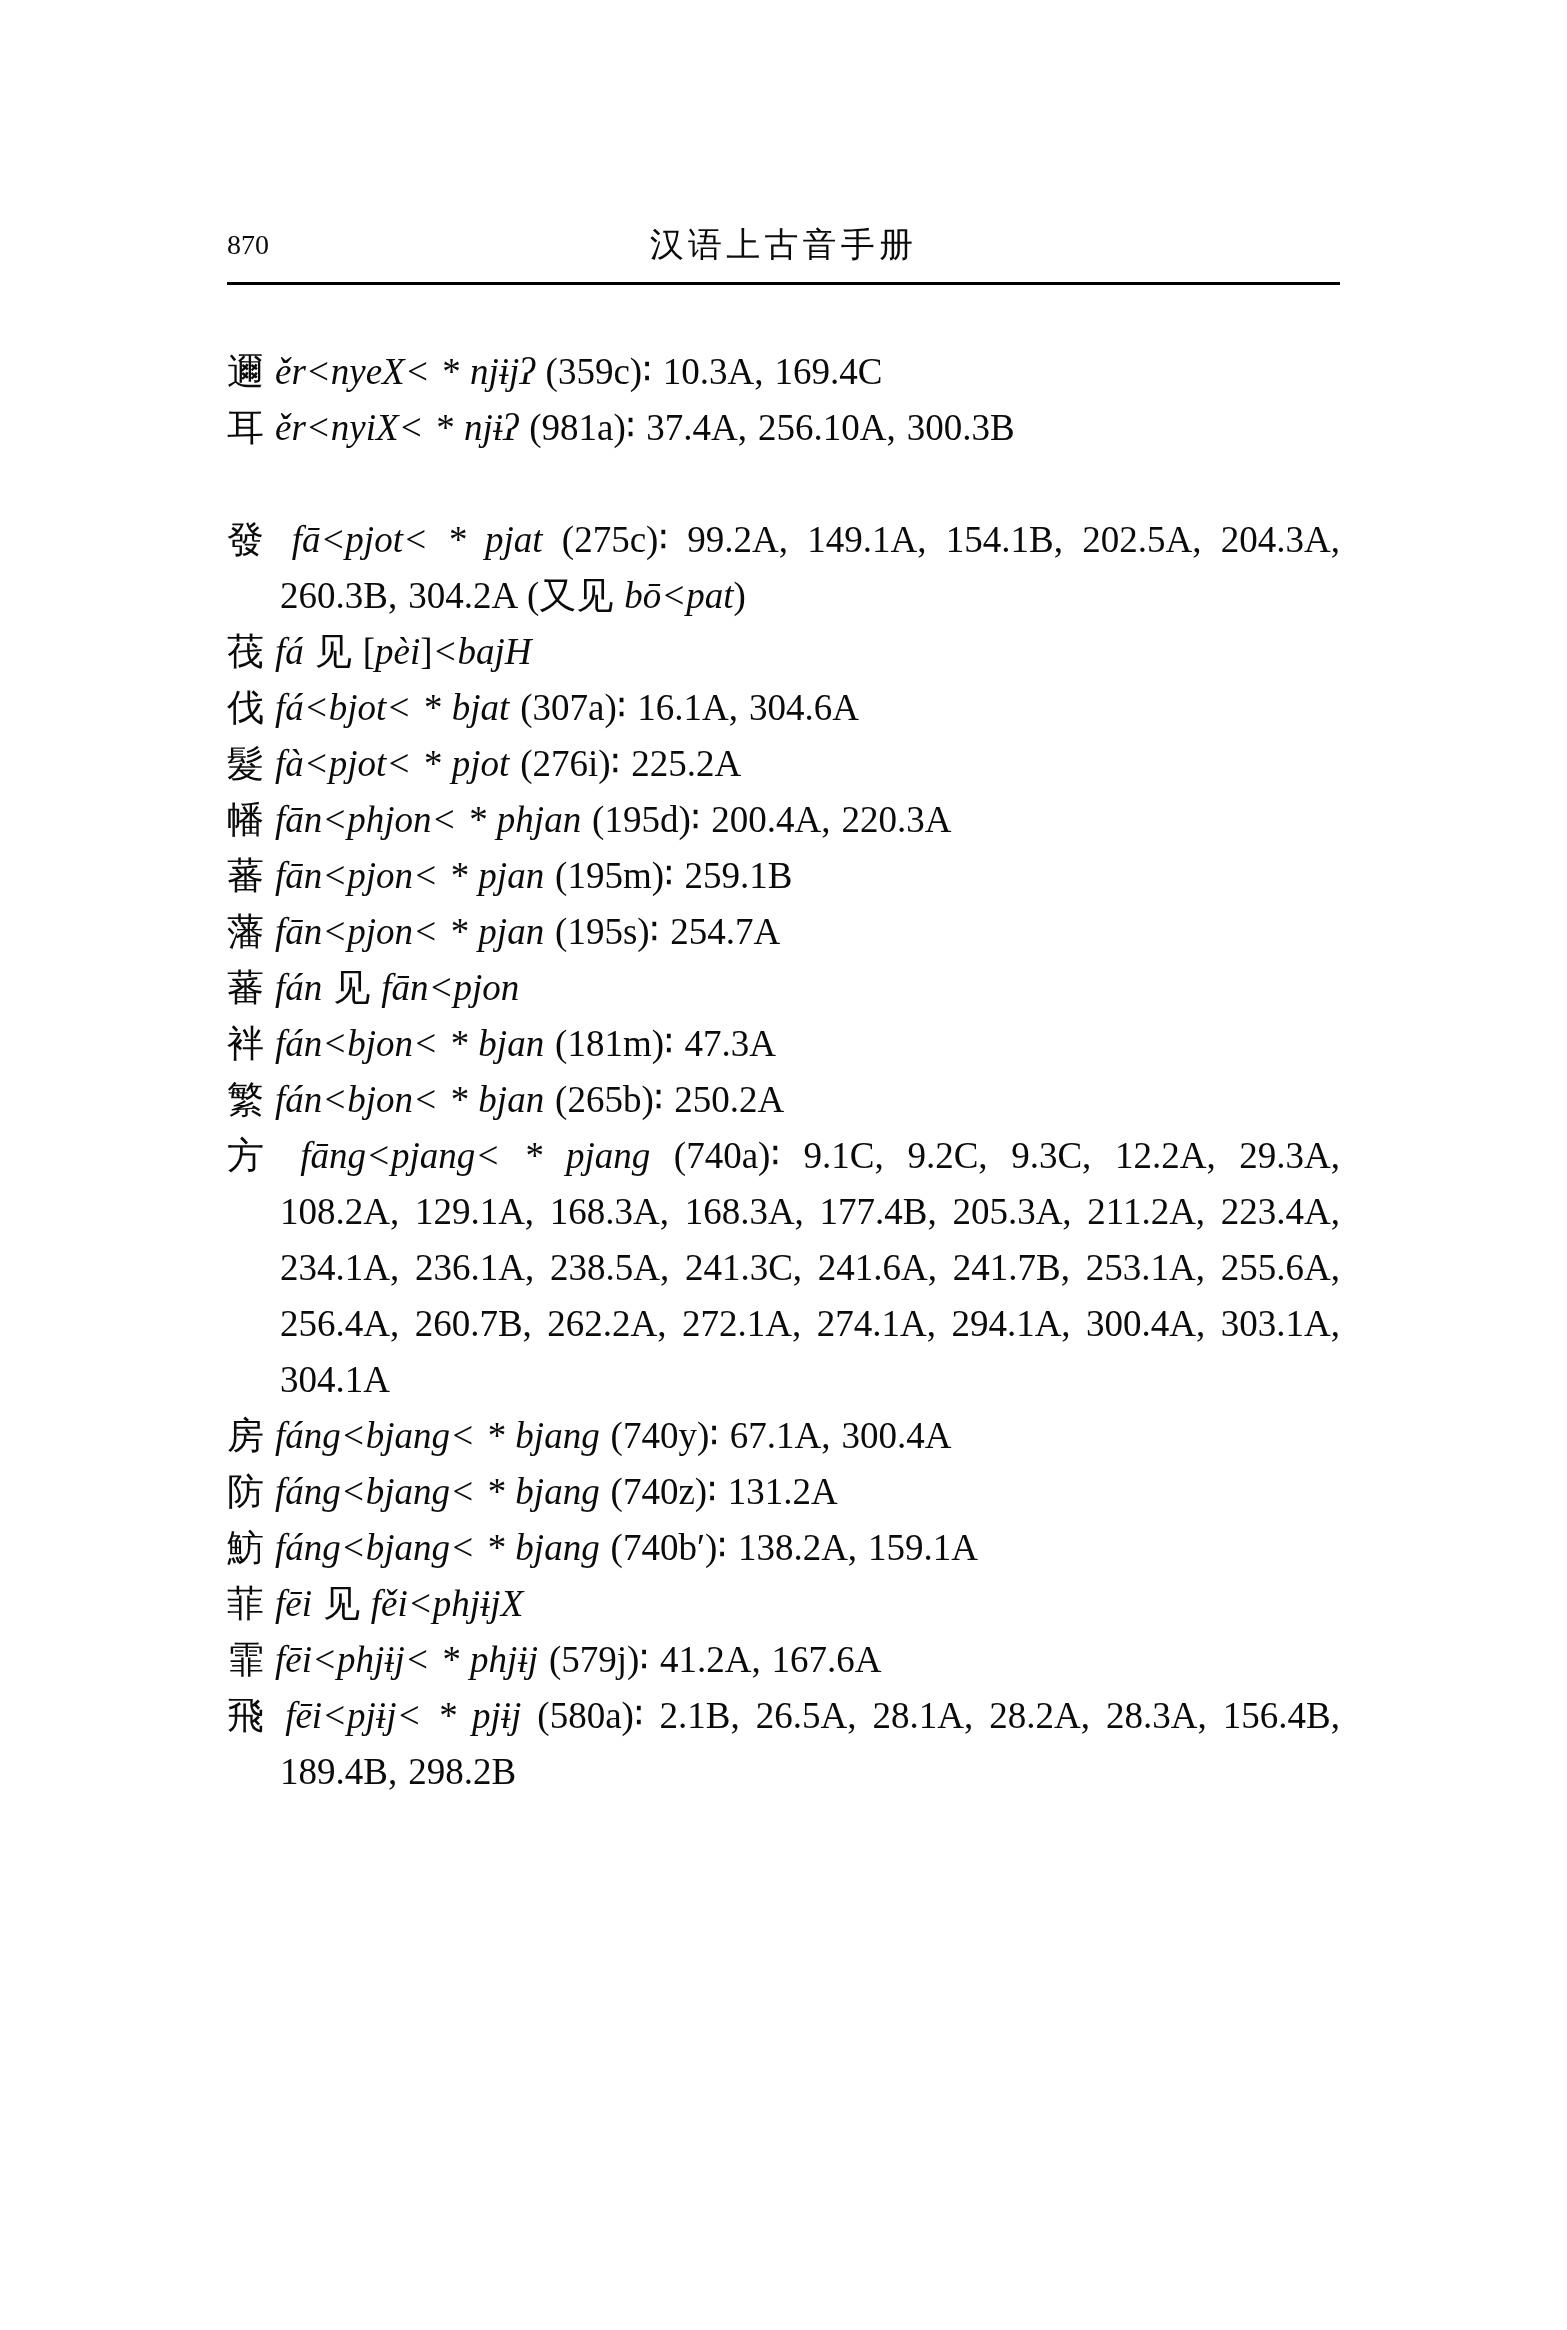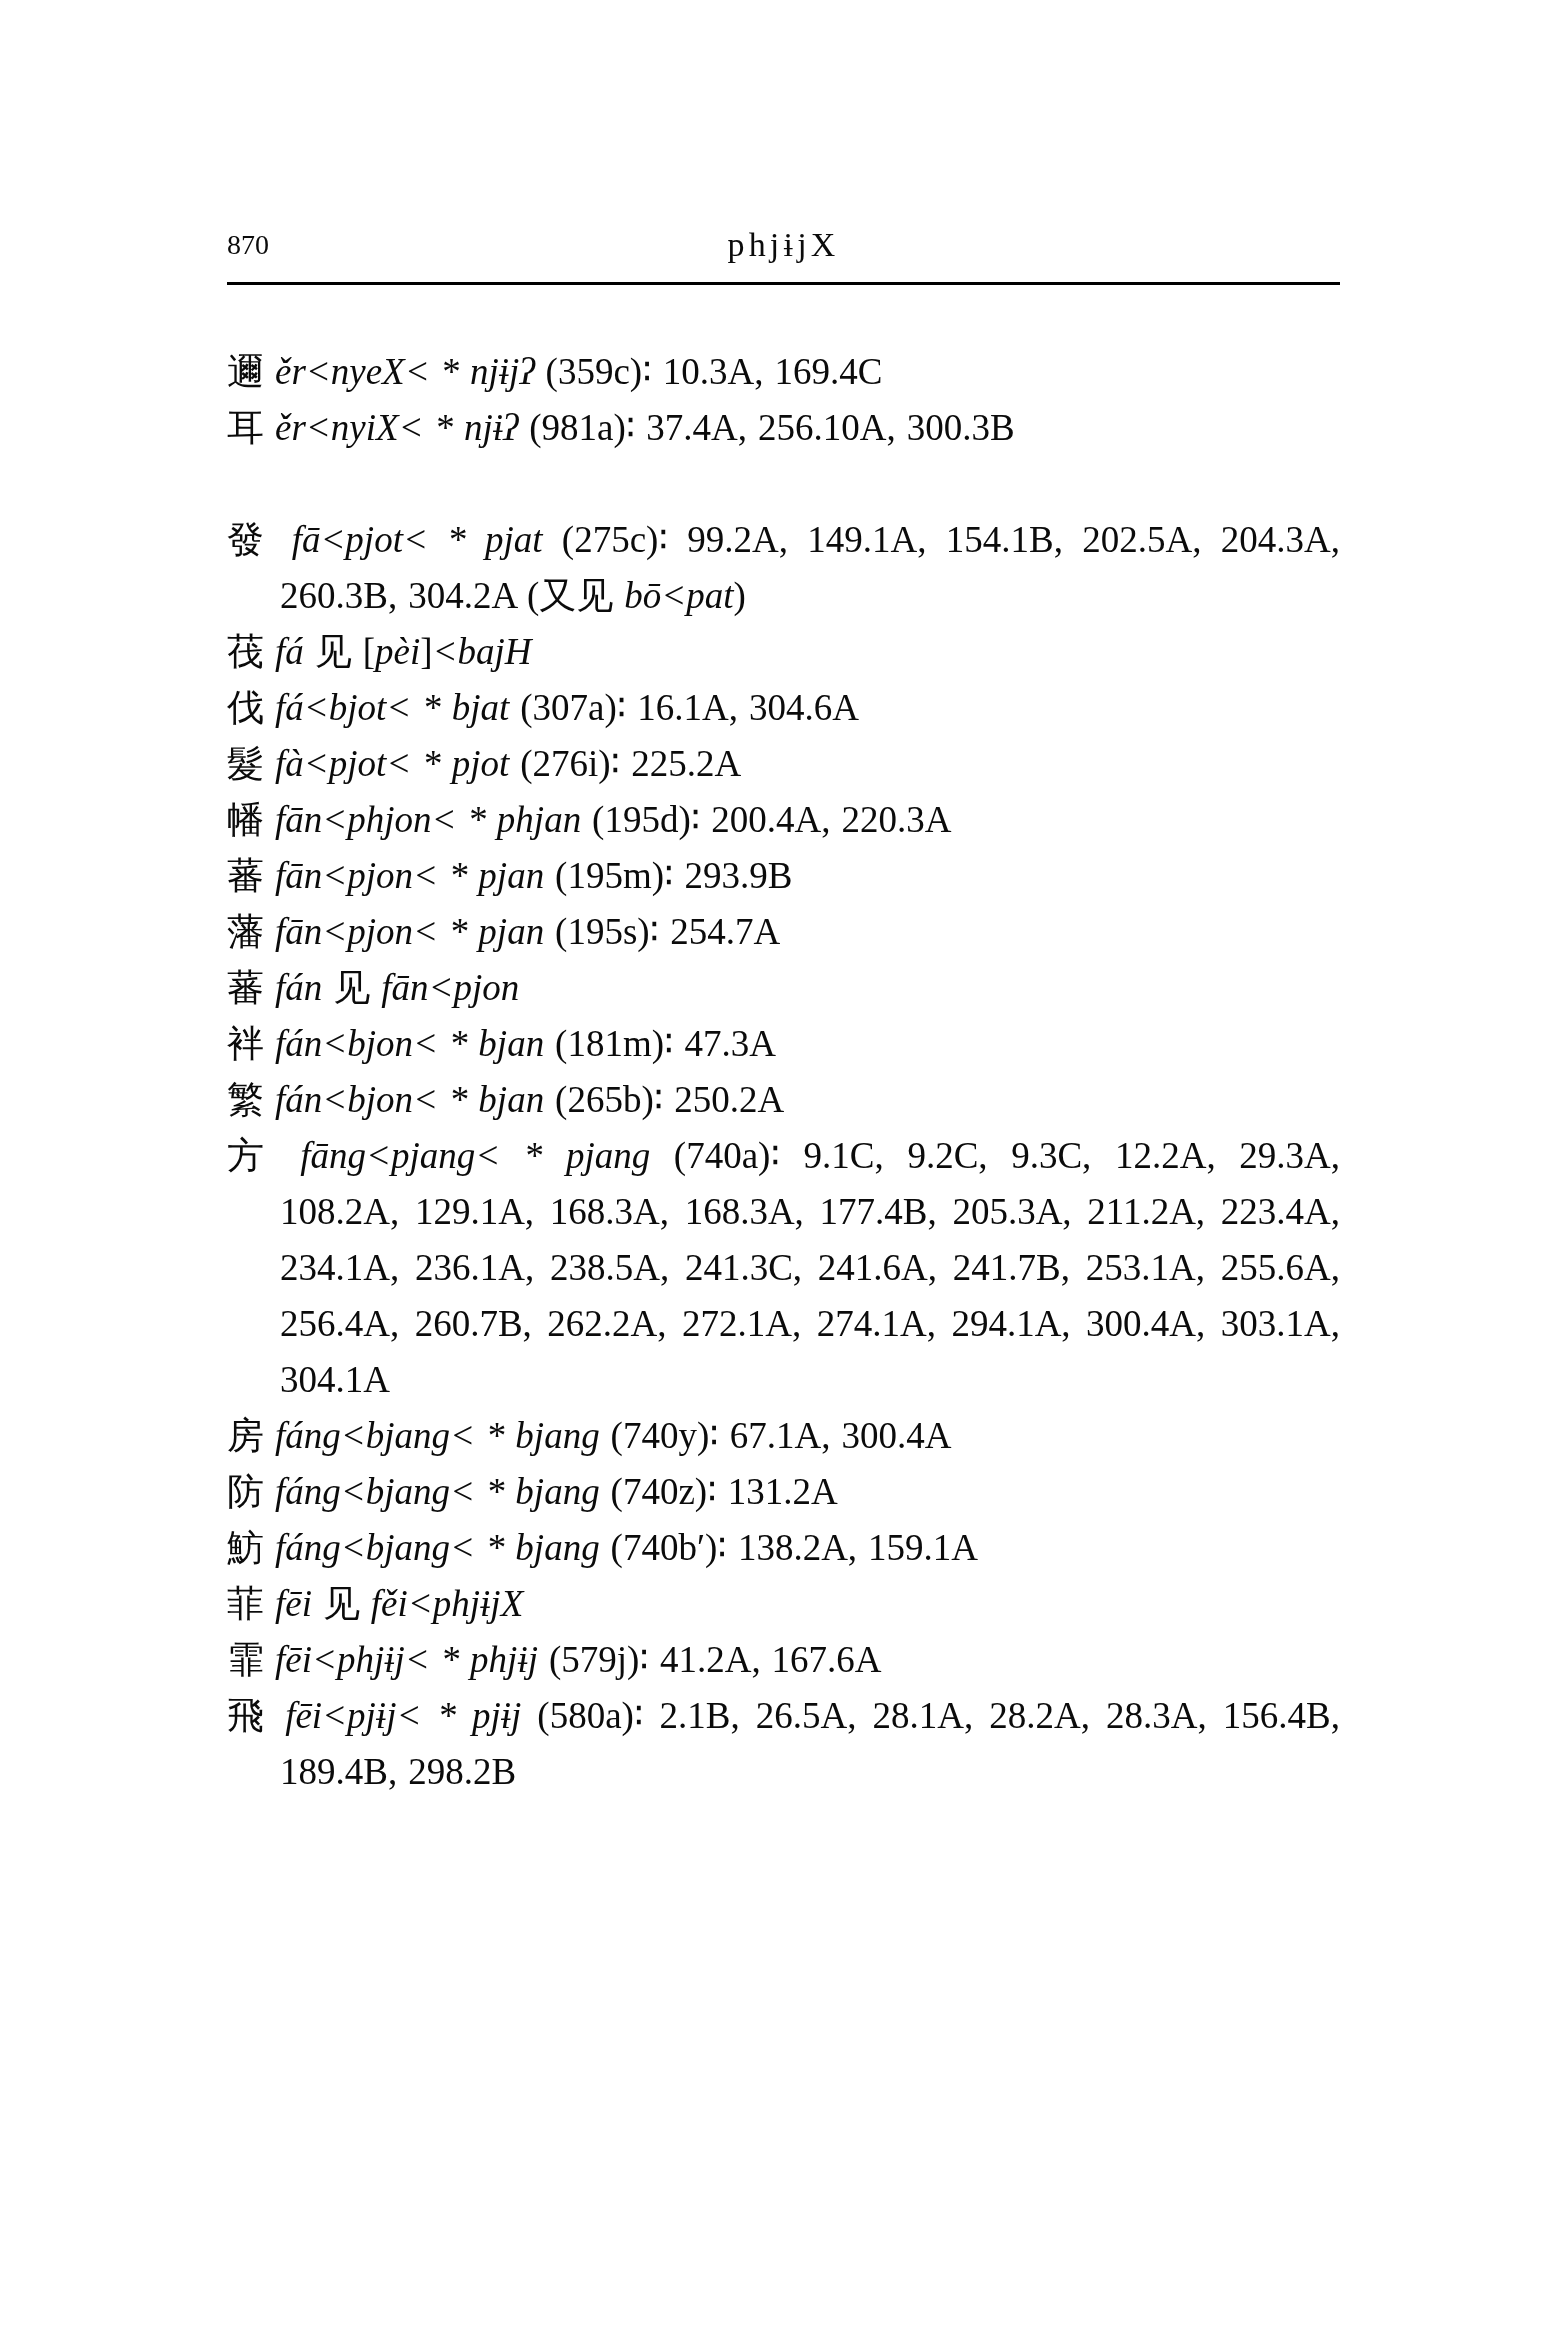--- a/index.html
+++ b/index.html
@@ -63,35 +63,35 @@
   }
   .head, .cjk { font-style: normal; }
   .rom { font-style: italic; margin-top: 44px; }
   .ref { font-style: normal; }
 </style>
 </head>
 <body>
 
 <header class="content page-header">
   <span class="page-number">870</span>
-  <span class="book-title">phjɨjX</span>
+  <span class="book-title">汉语上古音手册</span>
 </header>
 
 <div class="header-rule"></div>
 
 <main class="content entries">
     <p class="entry"><span class="head">邇 </span><span class="rom">ěr&lt;nyeX&lt; * njɨjʔ </span><span class="ref">(359c)∶ 10.3A, 169.4C</span></p>
     <p class="entry"><span class="head">耳 </span><span class="rom">ěr&lt;nyiX&lt; * njɨʔ </span><span class="ref">(981a)∶ 37.4A, 256.10A, 300.3B</span></p>
     <div class="spacer"></div>
     <p class="entry"><span class="head">發 </span><span class="rom">fā&lt;pjot&lt; * pjat </span><span class="ref">(275c)∶ 99.2A, 149.1A, 154.1B, 202.5A, 204.3A, 260.3B, 304.2A (</span><span class="cjk">又见 </span><span class="rom">bō&lt;pat</span><span class="ref">)</span></p>
     <p class="entry"><span class="head">茷 </span><span class="rom">fá </span><span class="cjk">见 </span><span class="ref">[</span><span class="rom">pèi</span><span class="ref">]</span><span class="rom">&lt;bajH</span></p>
     <p class="entry"><span class="head">伐 </span><span class="rom">fá&lt;bjot&lt; * bjat </span><span class="ref">(307a)∶ 16.1A, 304.6A</span></p>
     <p class="entry"><span class="head">髮 </span><span class="rom">fà&lt;pjot&lt; * pjot </span><span class="ref">(276i)∶ 225.2A</span></p>
     <p class="entry"><span class="head">幡 </span><span class="rom">fān&lt;phjon&lt; * phjan </span><span class="ref">(195d)∶ 200.4A, 220.3A</span></p>
-    <p class="entry"><span class="head">蕃 </span><span class="rom">fān&lt;pjon&lt; * pjan </span><span class="ref">(195m)∶ 293.9B</span></p>
+    <p class="entry"><span class="head">蕃 </span><span class="rom">fān&lt;pjon&lt; * pjan </span><span class="ref">(195m)∶ 259.1B</span></p>
     <p class="entry"><span class="head">藩 </span><span class="rom">fān&lt;pjon&lt; * pjan </span><span class="ref">(195s)∶ 254.7A</span></p>
     <p class="entry"><span class="head">蕃 </span><span class="rom">fán </span><span class="cjk">见 </span><span class="rom">fān&lt;pjon</span></p>
     <p class="entry"><span class="head">袢 </span><span class="rom">fán&lt;bjon&lt; * bjan </span><span class="ref">(181m)∶ 47.3A</span></p>
     <p class="entry"><span class="head">繁 </span><span class="rom">fán&lt;bjon&lt; * bjan </span><span class="ref">(265b)∶ 250.2A</span></p>
     <p class="entry"><span class="head">方 </span><span class="rom">fāng&lt;pjang&lt; * pjang </span><span class="ref">(740a)∶ 9.1C, 9.2C, 9.3C, 12.2A, 29.3A, 108.2A, 129.1A, 168.3A, 168.3A, 177.4B, 205.3A, 211.2A, 223.4A, 234.1A, 236.1A, 238.5A, 241.3C, 241.6A, 241.7B, 253.1A, 255.6A, 256.4A, 260.7B, 262.2A, 272.1A, 274.1A, 294.1A, 300.4A, 303.1A, 304.1A</span></p>
     <p class="entry"><span class="head">房 </span><span class="rom">fáng&lt;bjang&lt; * bjang </span><span class="ref">(740y)∶ 67.1A, 300.4A</span></p>
     <p class="entry"><span class="head">防 </span><span class="rom">fáng&lt;bjang&lt; * bjang </span><span class="ref">(740z)∶ 131.2A</span></p>
     <p class="entry"><span class="head">魴 </span><span class="rom">fáng&lt;bjang&lt; * bjang </span><span class="ref">(740b′)∶ 138.2A, 159.1A</span></p>
     <p class="entry"><span class="head">菲 </span><span class="rom">fēi </span><span class="cjk">见 </span><span class="rom">fěi&lt;phjɨjX</span></p>
     <p class="entry"><span class="head">霏 </span><span class="rom">fēi&lt;phjɨj&lt; * phjɨj </span><span class="ref">(579j)∶ 41.2A, 167.6A</span></p>

